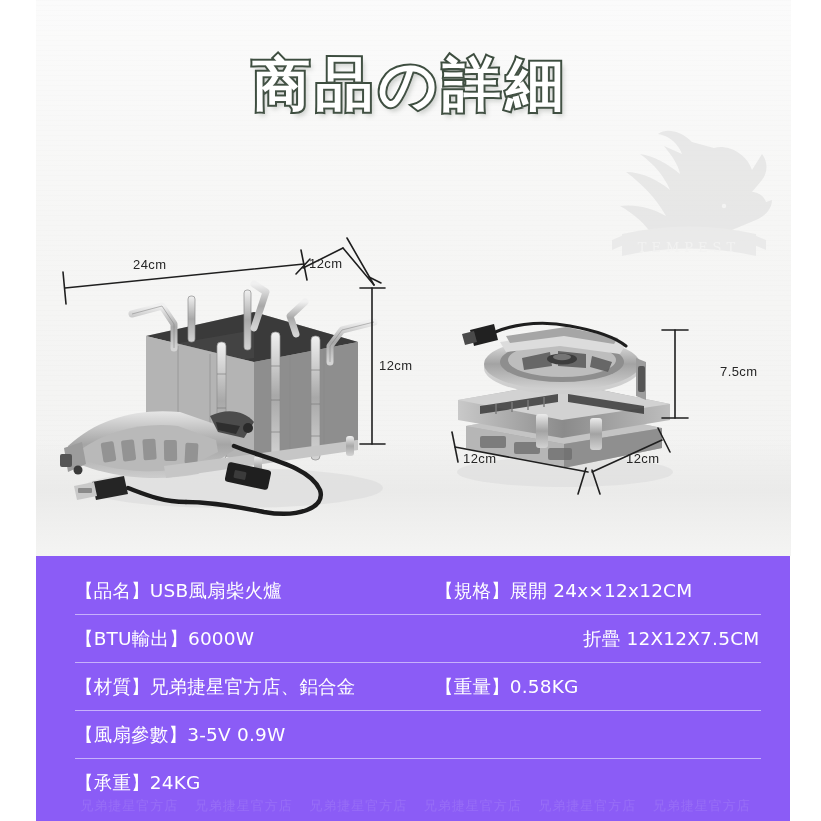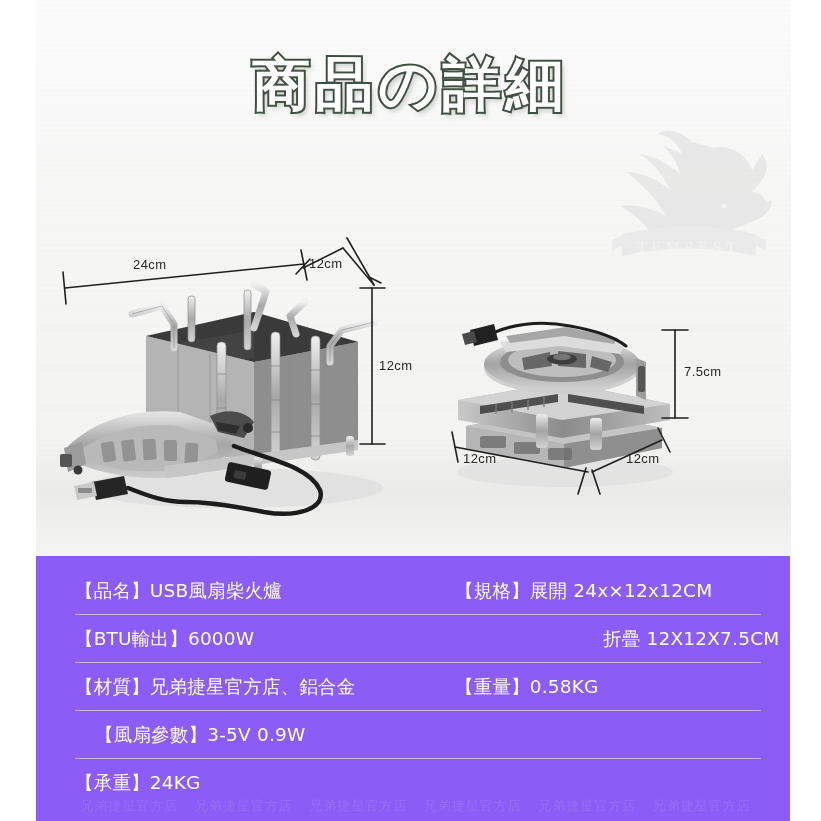--- a/index.html
+++ b/index.html
@@ -71,21 +71,21 @@
     position: absolute;
     font-family: "Liberation Sans", "DejaVu Sans", sans-serif;
     font-size: 13px;
     color: #262626;
     letter-spacing: .4px;
     white-space: nowrap;
   }
   .dim-24   { left: 133px; top: 257px; }
   .dim-12d  { left: 309px; top: 256px; }
   .dim-12h  { left: 379px; top: 358px; }
-  .dim-75   { left: 684px; top: 364px; text-align: center; }
+  .dim-75   { left: 720px; top: 364px; text-align: center; }
   .dim-12bl { left: 463px; top: 451px; }
   .dim-12br { left: 626px; top: 451px; }
 
   .dimlines { position:absolute; left:0; top:0; width:821px; height:556px; pointer-events:none; }
 
   
   .spec {
     position: absolute; left: 36px; top: 556px;
     width: 754px; height: 265px;
     background: #8b5cf6;
@@ -106,21 +106,21 @@
     height: 1px; background: rgba(255,255,255,0.52);
   }
   .cell {
     color: #ffffff;
     font-family: "DejaVu Sans", "Liberation Sans", sans-serif;
     font-size: 18.5px;
     letter-spacing: .2px;
     white-space: nowrap;
   }
   .cell-left  { width: 360px; flex: 0 0 360px; }
-  .cell-right { flex: 1 1 auto; margin-left: 20px; }
+  .cell-right { flex: 1 1 auto; }
   .cell-right.indent { padding-left: 148px; }
   .row-spacer { height: 10px; }
 
   
   .footer-wm {
     position: absolute; left: 36px; right: 31px; bottom: 0; height: 30px;
     display: flex; align-items: center; justify-content: space-around;
     overflow: hidden;
     pointer-events: none;
   }

